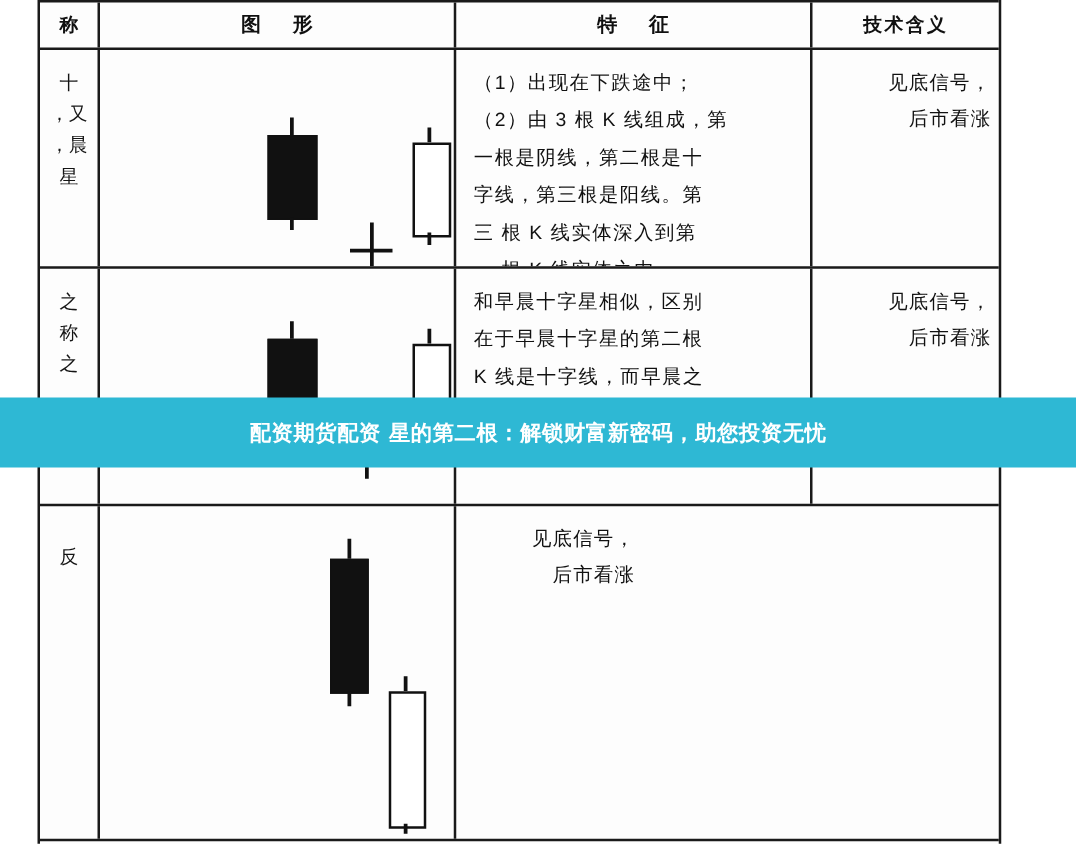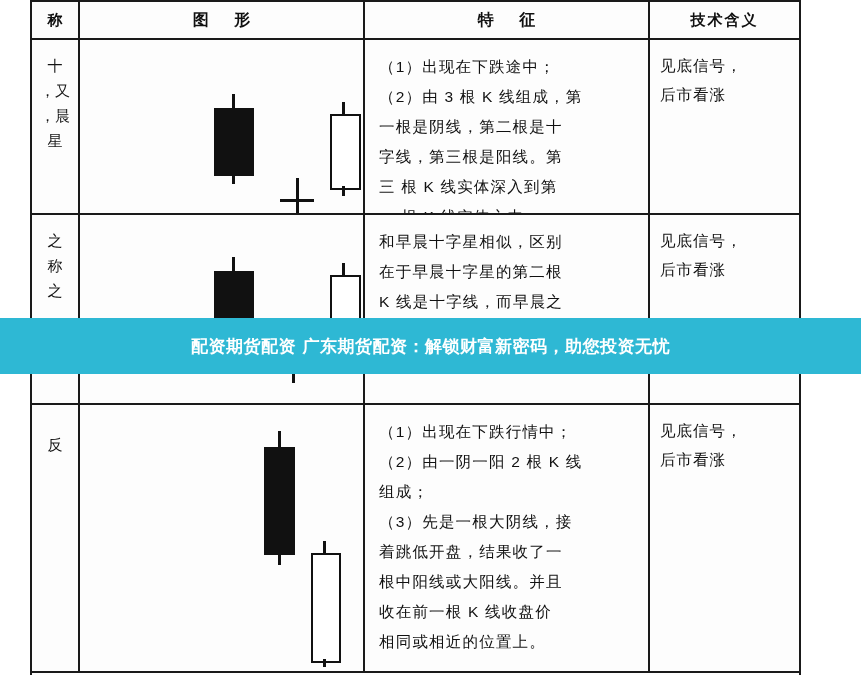--- a/index.html
+++ b/index.html
@@ -112,20 +112,21 @@
     position: absolute;
     left: 10px;
     top: 12px;
     right: 4px;
     font-family: "DejaVu Serif", "Liberation Serif", serif;
     font-size: 15.5px;
     line-height: 29px;
     letter-spacing: 1px;
     color: #111111;
     white-space: pre-line;
+    text-align: right;
   }
 
   
   .chart { position: absolute; left: 0; top: 0; width: 100%; height: 100%; }
   .candle { position: absolute; }
   .body-black { background: #111111; border: 1px solid #111111; }
   .body-white { background: #ffffff; border: 2px solid #111111; }
   .wick { background: #111111; width: 3px; }
   .cross-v { background: #111111; width: 3px; }
   .cross-h { background: #111111; height: 3px; }
@@ -253,35 +254,25 @@
         <div class="chart">
           <div class="candle wick" style="left:198px; top:26px; height:16px;"></div>
           <div class="candle body-black" style="left:184px; top:42px; width:29px; height:106px;"></div>
           <div class="candle wick" style="left:198px; top:148px; height:12px;"></div>
 
           <div class="candle wick" style="left:243px; top:136px; height:12px;"></div>
           <div class="candle body-white" style="left:231px; top:148px; width:26px; height:106px;"></div>
           <div class="candle wick" style="left:243px; top:254px; height:8px;"></div>
         </div>
       </div>
-      <div class="cell c-feat">
-        <div class="feat-text">（1）出现在下跌行情中；
-（2）由一阴一阳 2 根 K 线
-组成；
-（3）先是一根大阴线，接
-着跳低开盘，结果收了一
-根中阳线或大阳线。并且
-收在前一根 K 线收盘价
-相同或相近的位置上。</div>
-      </div>
       <div class="cell c-tech">
         <div class="tech-text">见底信号，
 后市看涨</div>
       </div>
     </div>
 
   </div>
 
   <div class="banner" style="top:318px;">
-    <div class="banner-text">配资期货配资 广东期货配资：解锁财富新密码，助您投资无忧</div>
+    <div class="banner-text">配资期货配资 星的第二根：解锁财富新密码，助您投资无忧</div>
   </div>
 
 </div>
 
 </body></html>

